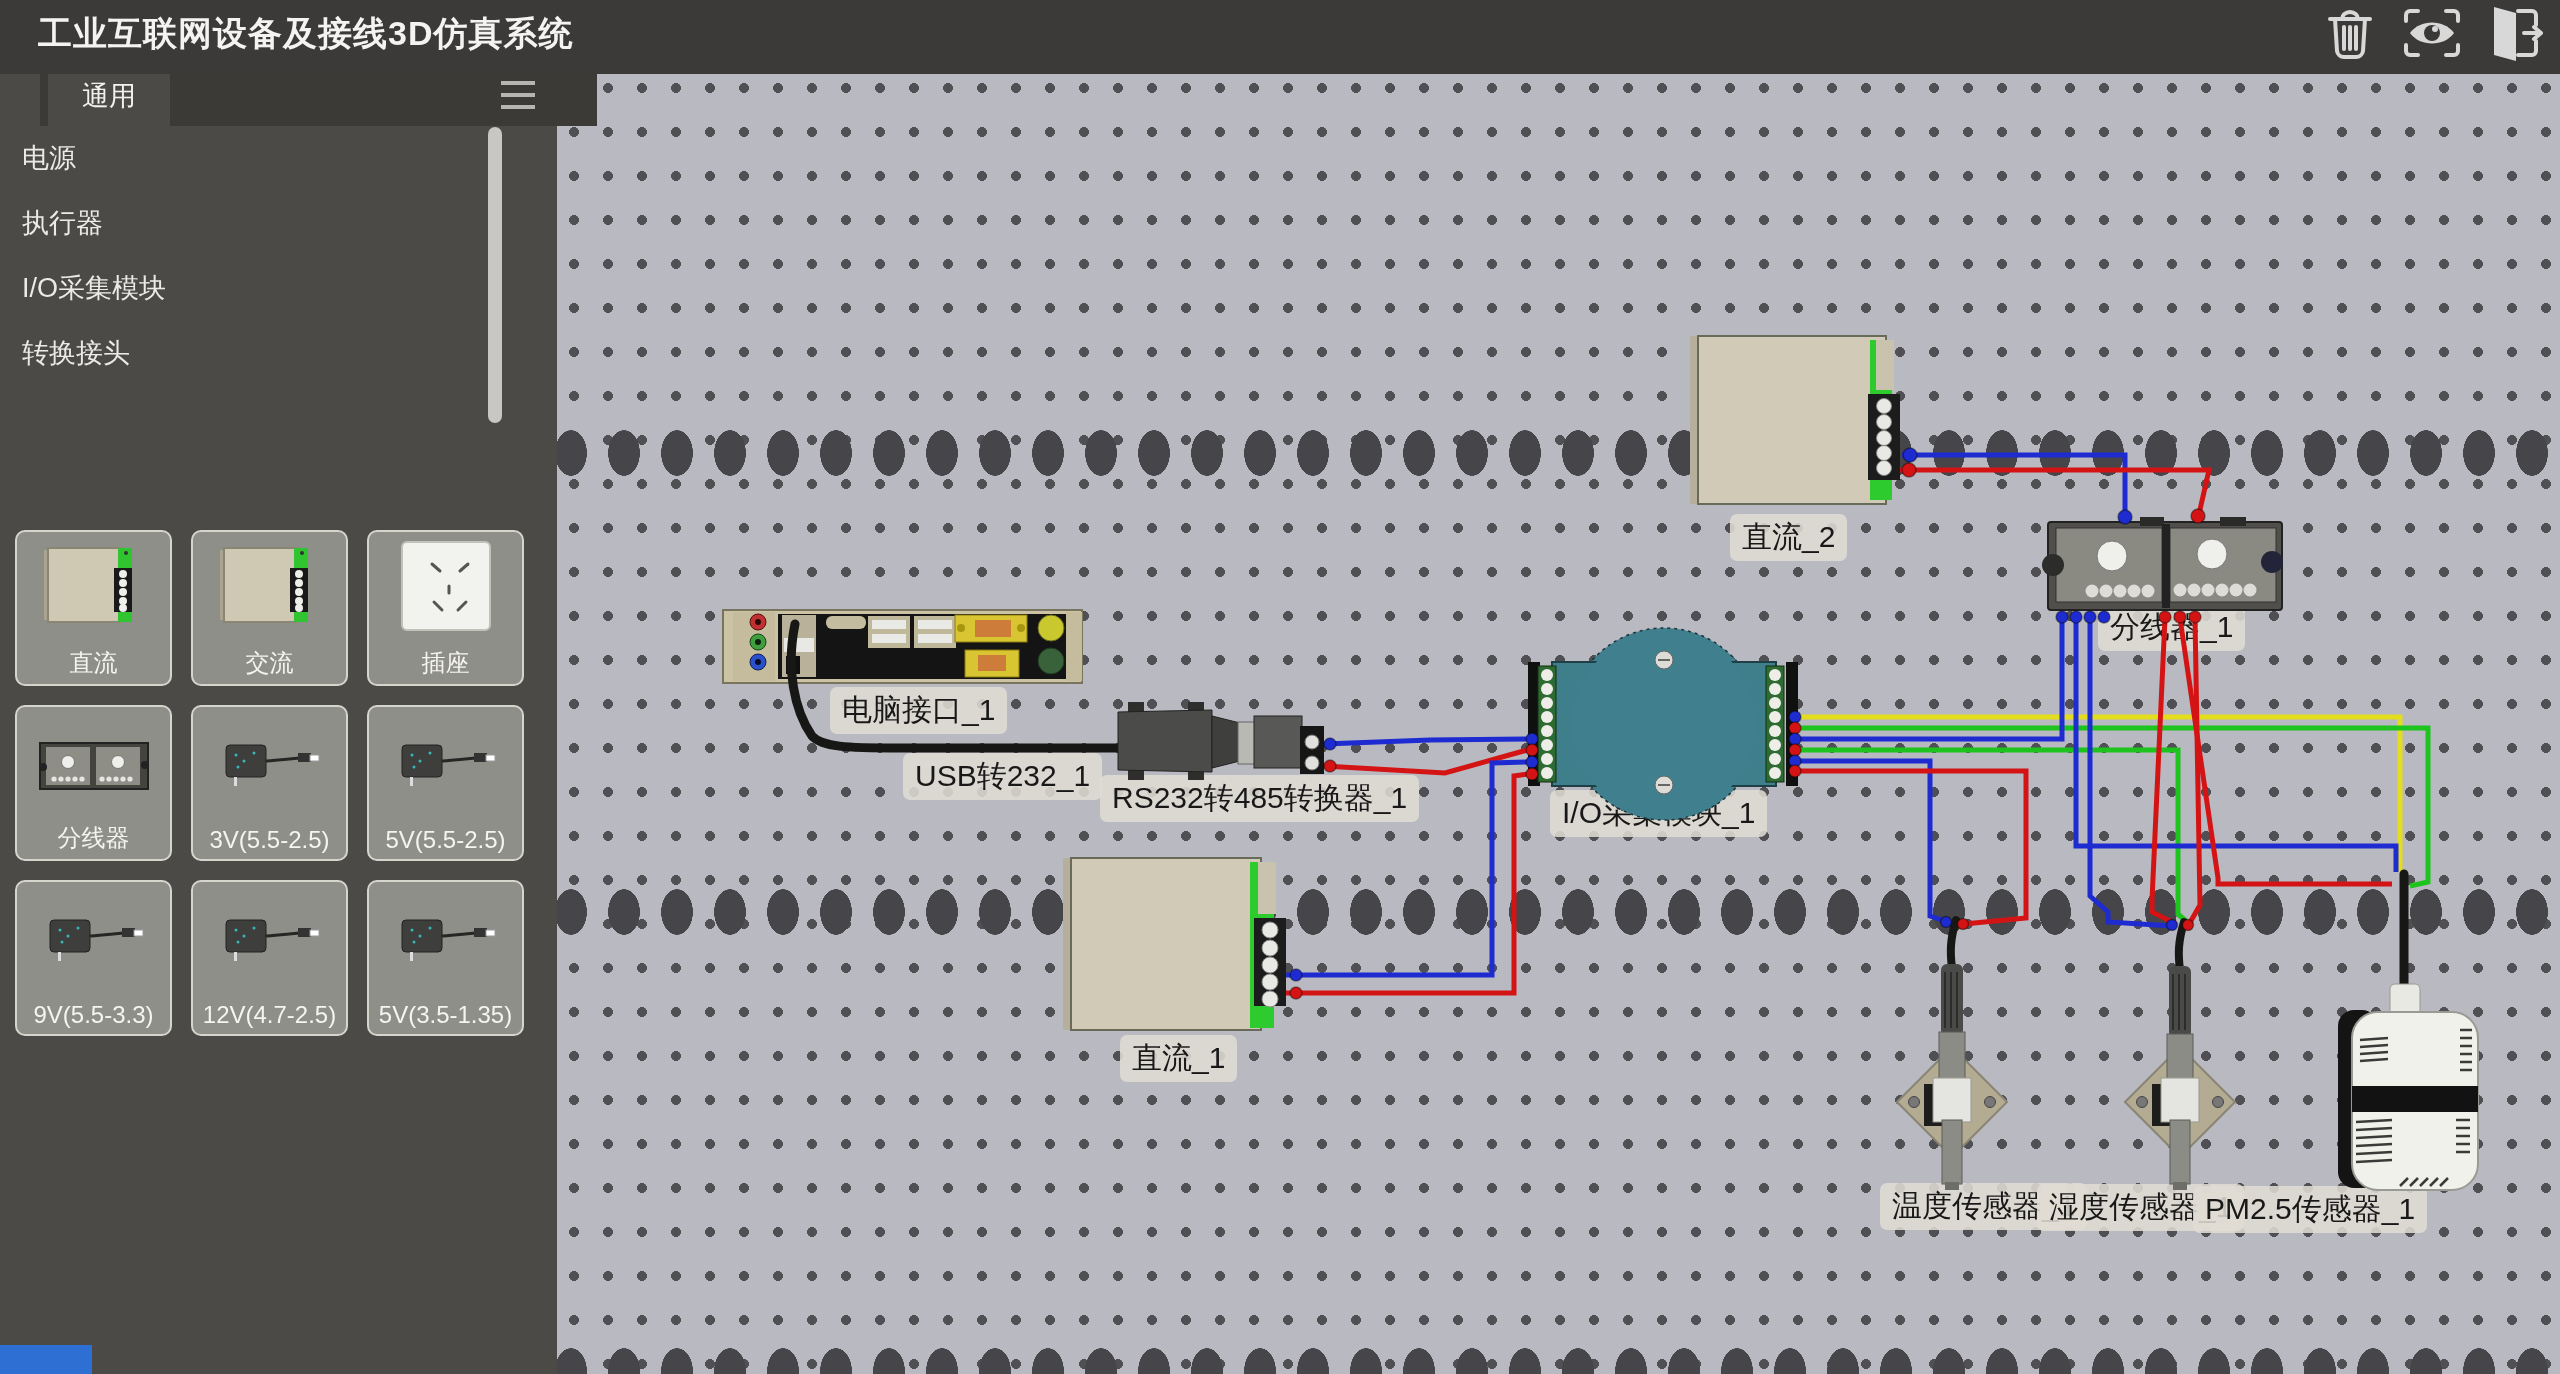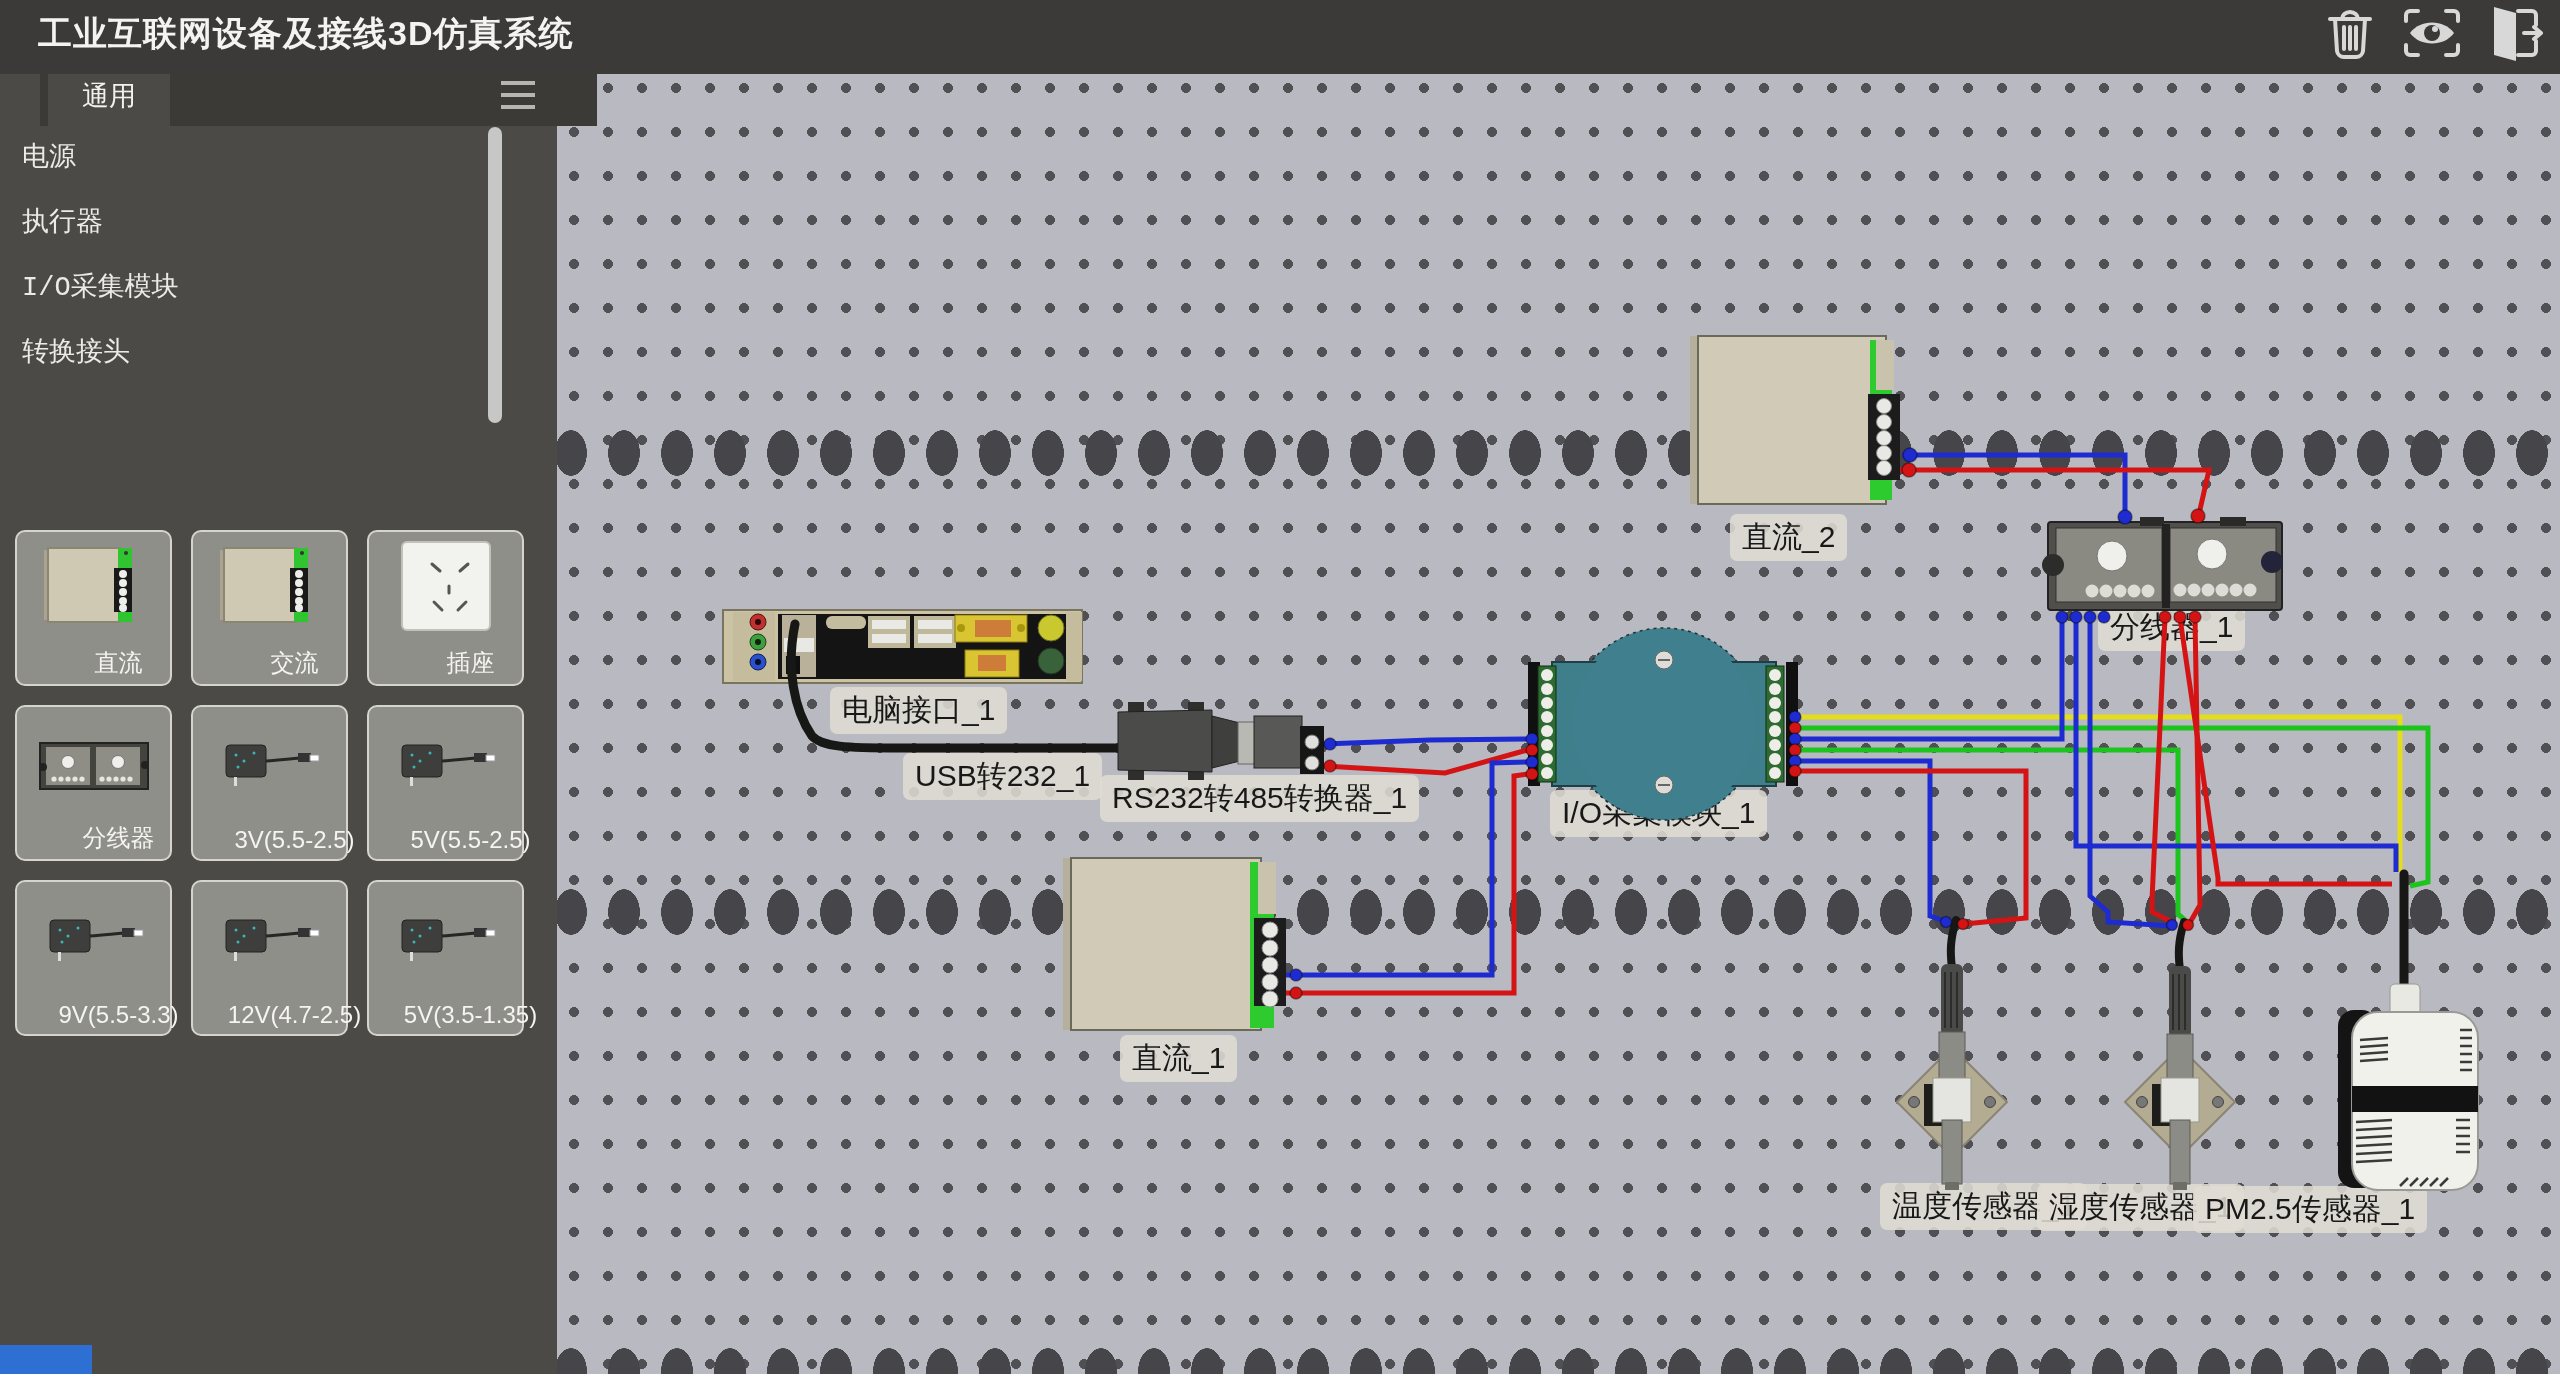--- a/index.html
+++ b/index.html
@@ -30,28 +30,28 @@
       font-size:30px;padding:3px 12px;white-space:nowrap;border-radius:7px;}
 
   
   .sidebar{position:absolute;left:0;top:66px;width:557px;height:1308px;background:#4c4a47;z-index:20;}
   .tabstrip{position:absolute;left:0;top:0;width:557px;height:60px;background:#3b3a37;margin-left:40px;}
   .tab{position:absolute;left:8px;top:0;width:122px;height:60px;background:#4c4a47;
       color:#f2f1ed;font-size:27px;text-align:center;line-height:60px;border-radius:6px 6px 0 0;}
   .hamburger{position:absolute;right:62px;top:14px;width:34px;height:30px;background:none;border:none;
       padding:0;cursor:pointer;}
   .hamburger span{display:block;width:34px;height:4px;background:#b5b5b3;margin:0 0 8px 0;}
-  .menu{position:absolute;left:0;top:60px;width:629px;font-family:Liberation Mono, monospace;}
+  .menu{position:absolute;left:0;top:60px;width:629px;}
   .menu-item{height:65px;line-height:65px;padding-left:22px;color:#eceae6;font-size:27px;cursor:pointer;}
   .scrollthumb{position:absolute;left:488px;top:61px;width:14px;height:296px;border-radius:7px;background:#c7c7c5;}
 
   .palette{position:absolute;left:15px;top:464px;display:grid;grid-template-columns:repeat(3,157px);
       grid-auto-rows:156px;gap:19px;}
   .card{position:relative;background:#8f8f8a;border:2px solid #d5d5cb;border-radius:10px;
-      box-sizing:border-box;cursor:pointer;padding-left:25px;}
+      box-sizing:border-box;cursor:pointer;}
   .card svg{position:absolute;top:8px;left:50%;transform:translateX(-50%);}
   .clabel{position:absolute;bottom:5px;width:100%;text-align:center;color:#f5f4f0;font-size:24px;}
 
   .corner-badge{position:absolute;left:0;top:1345px;width:92px;height:29px;background:#2e6fd4;z-index:45;}
 </style>
 </head>
 <body>
 
 <svg width="0" height="0" style="position:absolute">
   <defs>

